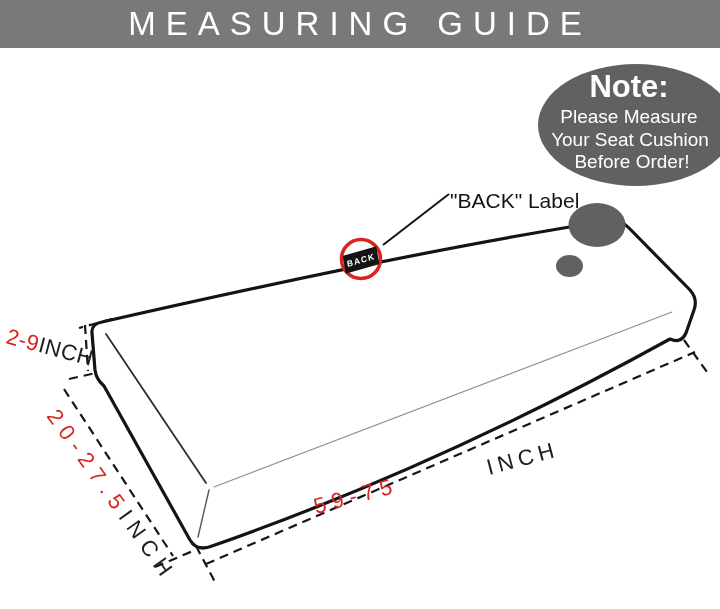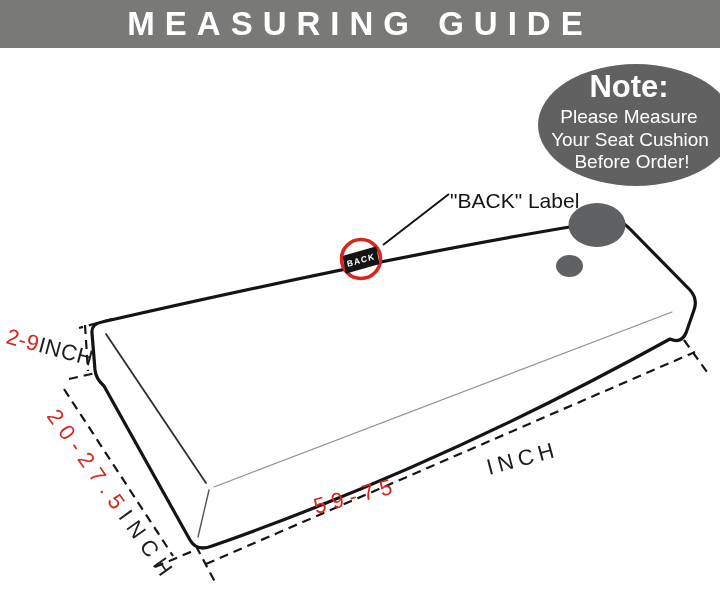--- a/index.html
+++ b/index.html
@@ -1,20 +1,20 @@
 <!DOCTYPE html>
 <html><head>
 <meta charset="utf-8">
 <style>
   html,body{margin:0;padding:0;background:#fff;}
   body{width:720px;height:609px;position:relative;overflow:hidden;
        font-family:"Liberation Sans", sans-serif;}
   .header-bar{position:absolute;top:0;left:0;width:720px;height:48px;
       background:#797977;display:flex;align-items:center;justify-content:center;}
-  .header-bar span{color:#ffffff;font-size:33px;font-weight:bold;
+  .header-bar span{color:#ffffff;font-size:33px;font-weight:normal;
       letter-spacing:10px;line-height:48px;white-space:nowrap;}
   svg.diagram{position:absolute;top:0;left:0;}
   .outline{fill:#ffffff;stroke:#141414;stroke-width:3.2;stroke-linejoin:round;stroke-linecap:round;}
   .dash{fill:none;stroke:#161616;stroke-width:2.2;stroke-dasharray:9,6;stroke-linecap:butt;}
   .crease-main{fill:none;stroke:#2e2e2e;stroke-width:1.8;stroke-linecap:round;}
   .crease-soft{fill:none;stroke:#8f8f8f;stroke-width:1.2;stroke-linecap:round;}
   .crease-mid{fill:none;stroke:#555555;stroke-width:1.4;stroke-linecap:round;}
   .callout{fill:none;stroke:#141414;stroke-width:2;}
   .ring{fill:none;stroke:#d8251f;stroke-width:3.6;}
   .dot{fill:#606163;}

